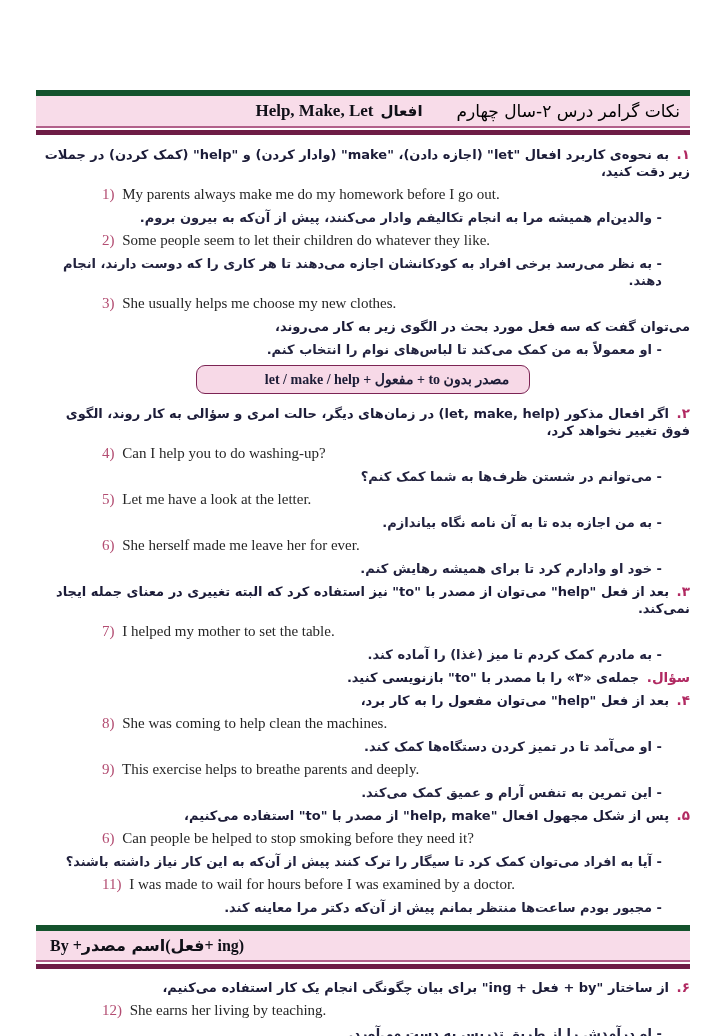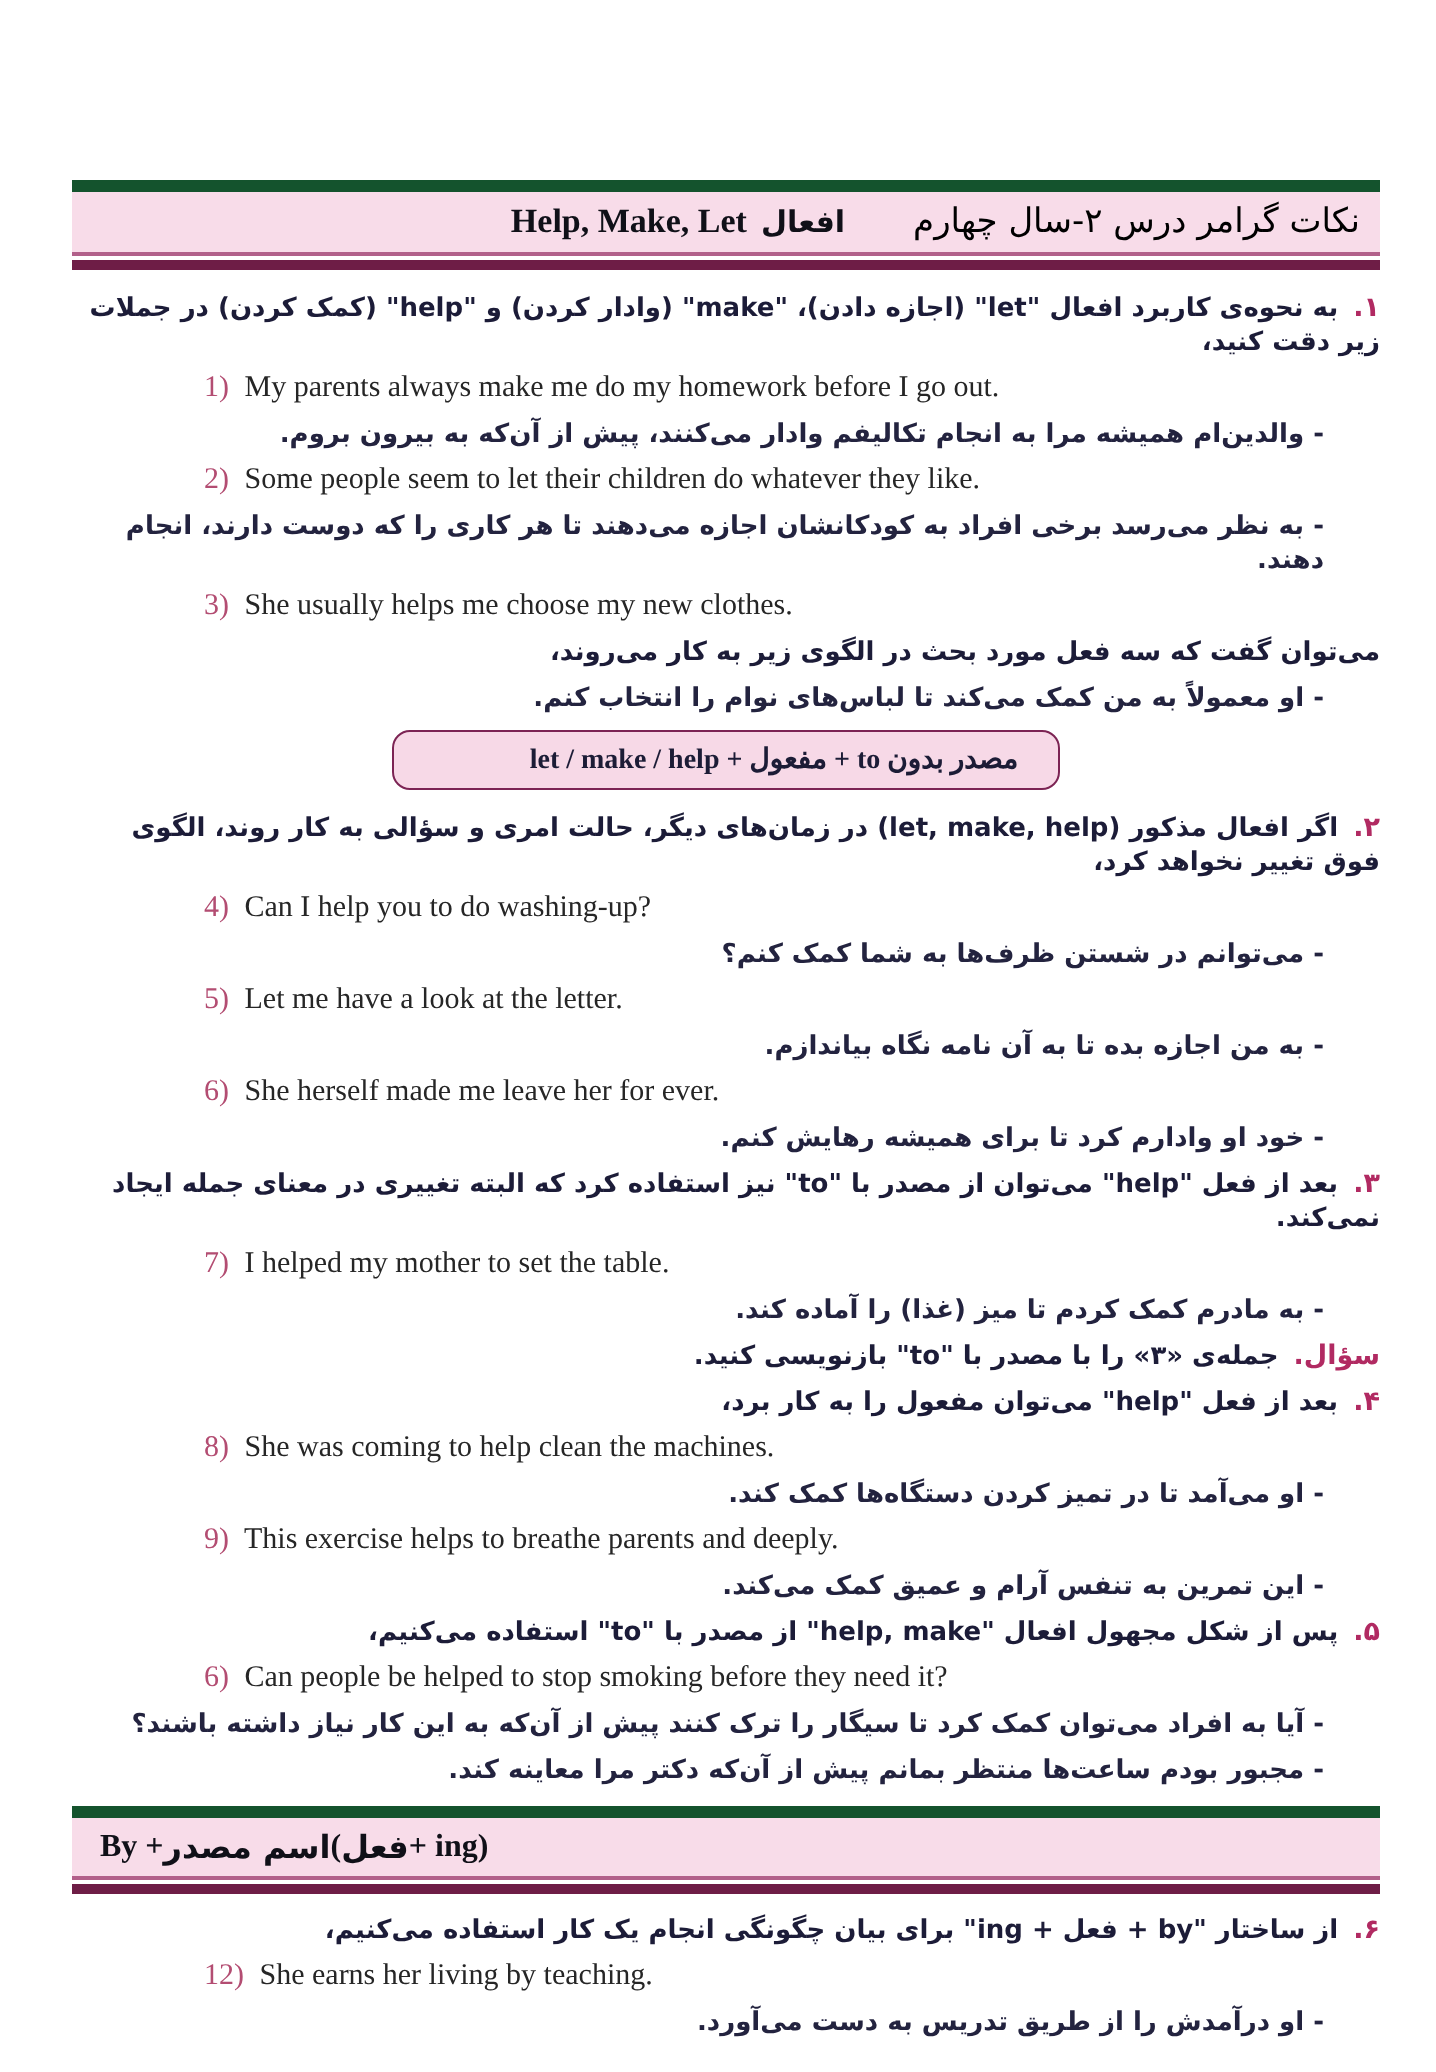--- a/index.html
+++ b/index.html
@@ -150,20 +150,24 @@
     <span class="num">۵.</span>
     <span>پس از شکل مجهول افعال "help, make" از مصدر با "to" استفاده می‌کنیم،</span>
   </p>
 
   <p class="line en-line">
     <span class="enum">6)</span>
     <span>Can people be helped to stop smoking before they need it?</span>
   </p>
   <p class="line fa-line tr">- آیا به افراد می‌توان کمک کرد تا سیگار را ترک کنند پیش از آن‌که به این کار نیاز داشته باشند؟</p>
 
+  <p class="line en-line">
+    <span class="enum">11)</span>
+    <span>I was made to wail for hours before I was examined by a doctor.</span>
+  </p>
   <p class="line fa-line tr">- مجبور بودم ساعت‌ها منتظر بمانم پیش از آن‌که دکتر مرا معاینه کند.</p>
 
   <div class="bar2wrap">
     <div class="bar bar2" dir="ltr">
       <span class="bpart lat">By + </span>
       <span class="bpart far">اسم مصدر</span>
       <span class="bpart lat"> (</span>
       <span class="bpart far">فعل</span>
       <span class="bpart lat"> + ing)</span>
     </div>

